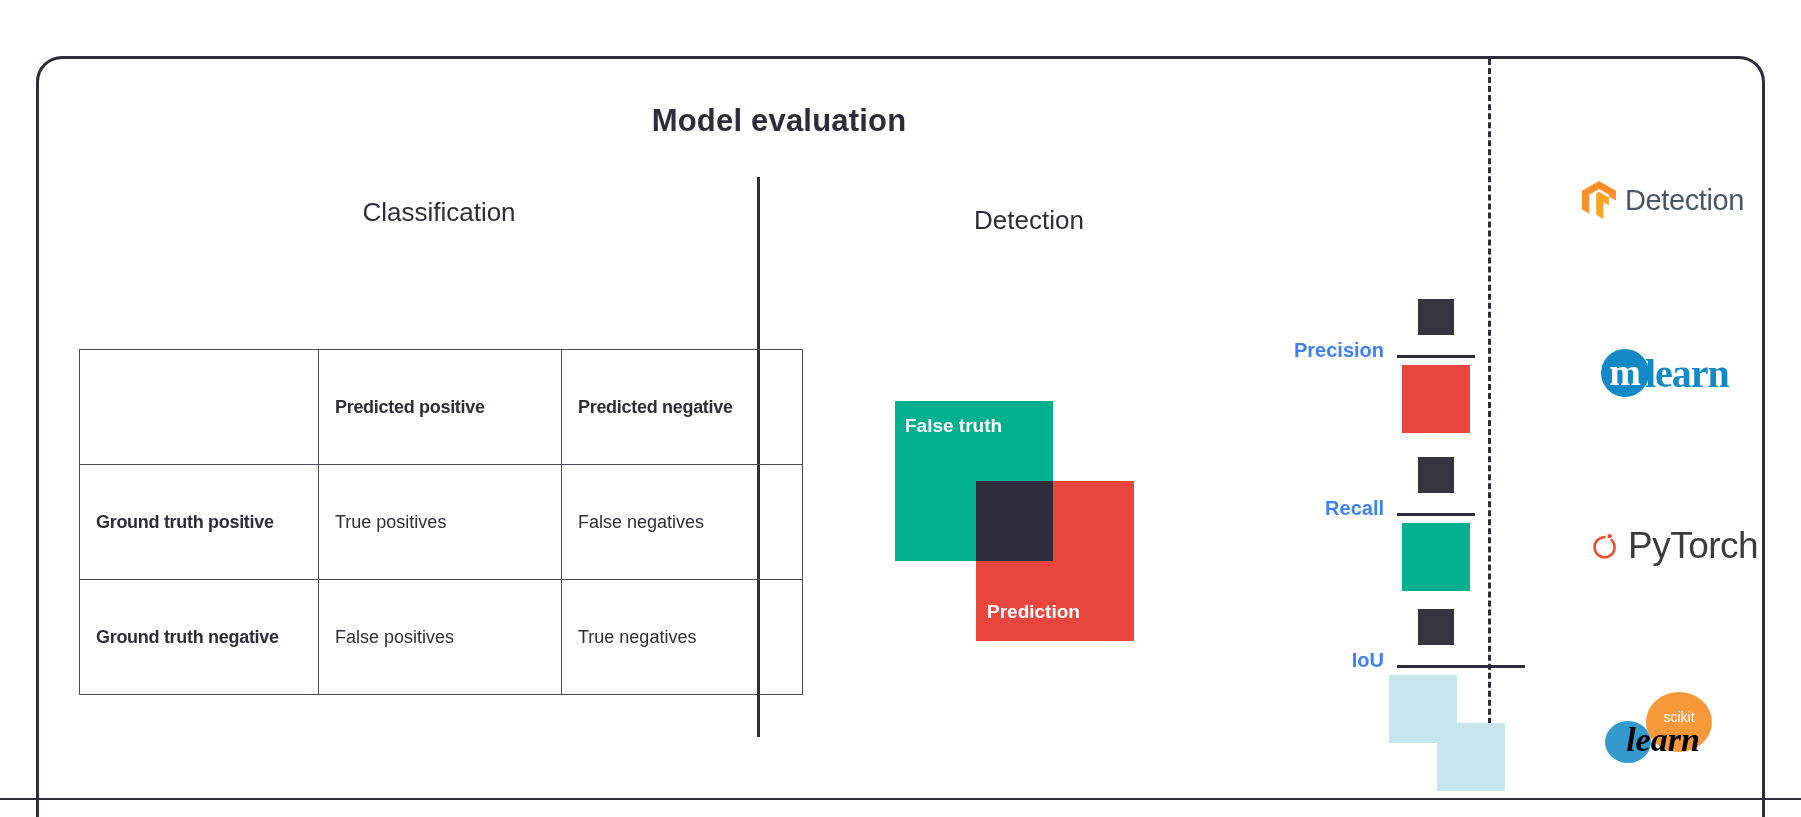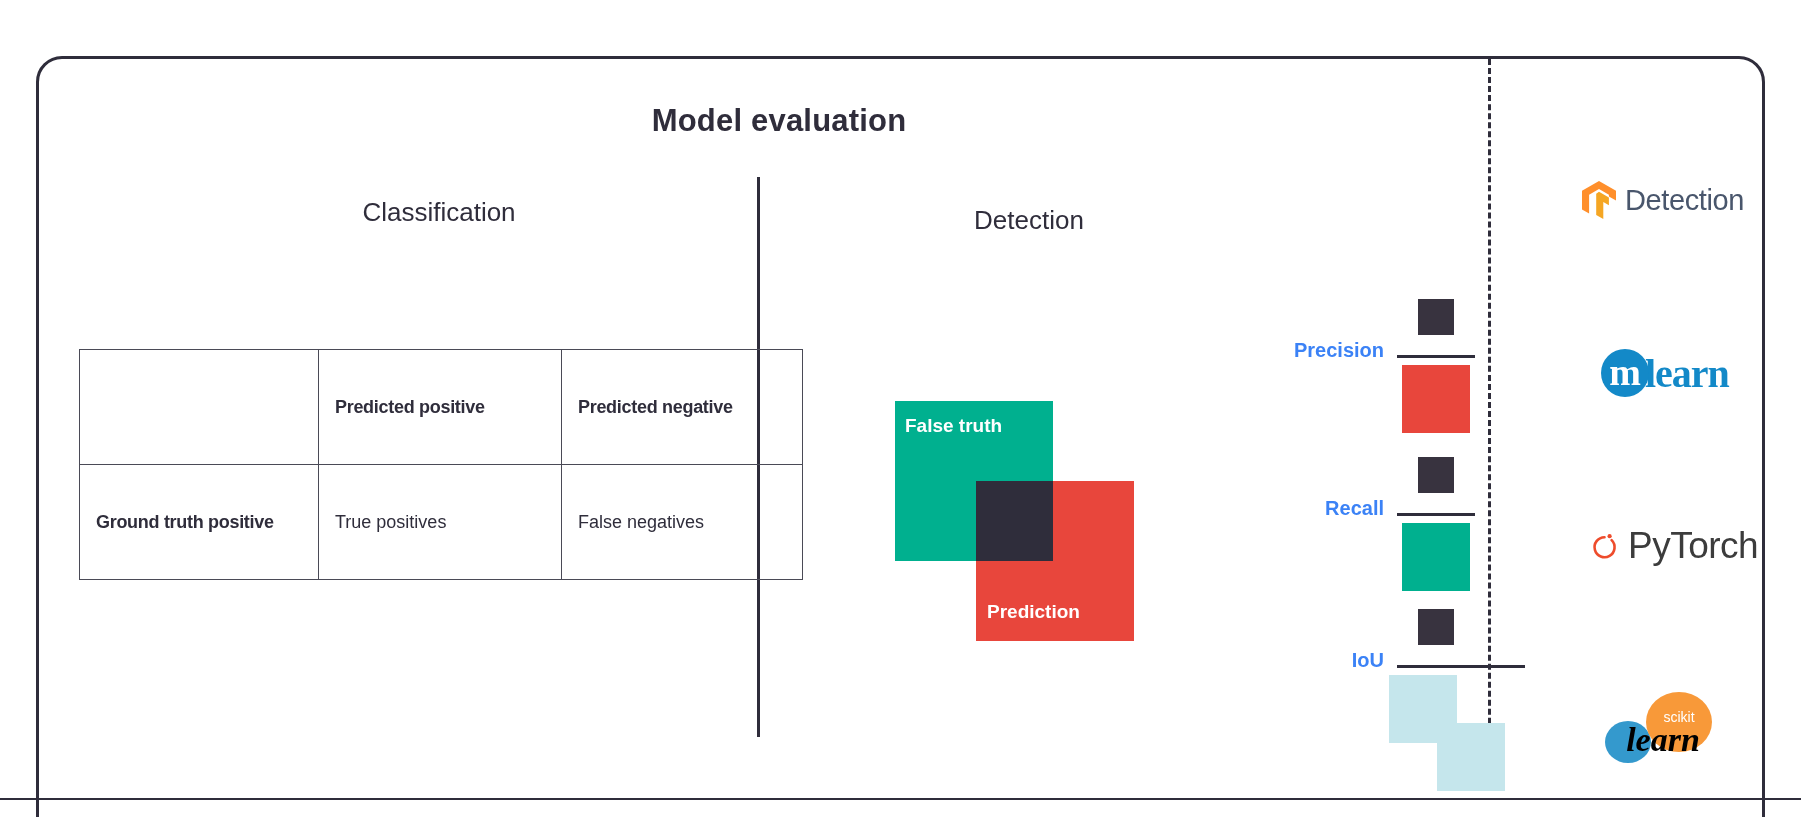--- a/index.html
+++ b/index.html
@@ -291,20 +291,25 @@
           <tr>
         <td class="col-head"></td>
         <td class="col-a bold">Predicted positive</td>
         <td class="col-b bold">Predicted negative</td>
       </tr>
       <tr>
         <td class="col-head bold">Ground truth positive</td>
         <td class="col-a">True positives</td>
         <td class="col-b">False negatives</td>
       </tr>
+      <tr>
+        <td class="col-head bold">Ground truth negative</td>
+        <td class="col-a">False positives</td>
+        <td class="col-b">True negatives</td>
+      </tr>
     </tbody>
       </table>
 
     <div id="overlap-figure">
       <div id="gt-box"></div>
       <div id="pred-box"></div>
       <div id="intersection-box"></div>
       <div id="gt-label" class="box-label">False truth</div>
       <div id="pred-label" class="box-label">Prediction</div>
     </div>

